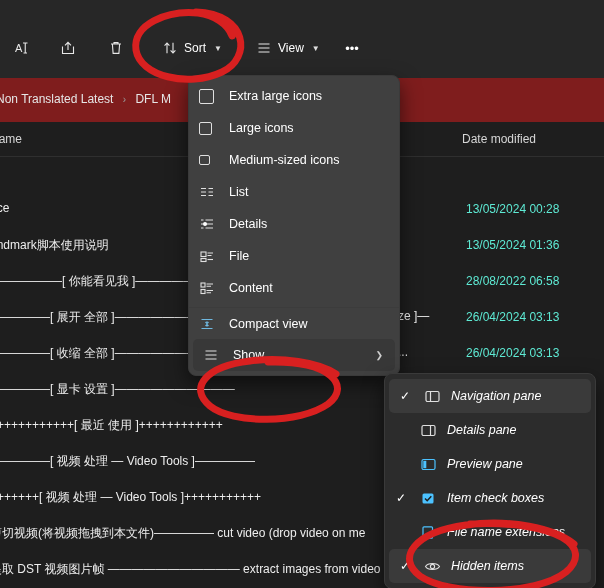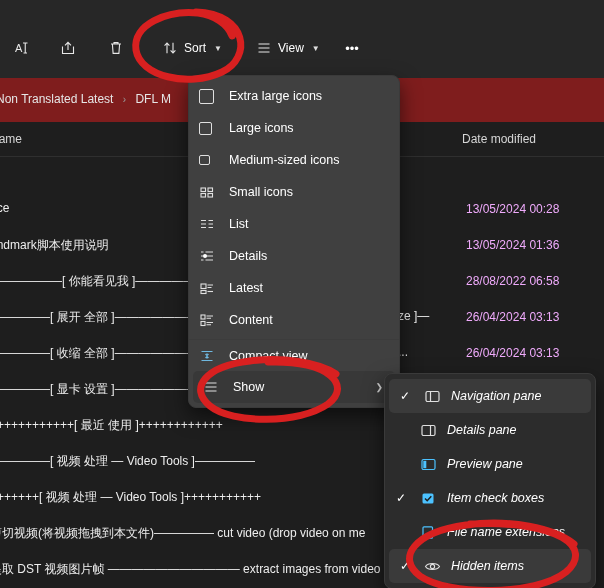--- a/index.html
+++ b/index.html
@@ -101,21 +101,21 @@
     position: absolute;
     left: -10px; top: 9px;
     font-size: 12px;
     color: #ededed;
     white-space: nowrap;
   }
   .fdate {
     position: absolute;
     left: 466px; top: 10px;
     font-size: 12px;
-    color: #f0abfc;
+    color: #5eead4;
     white-space: nowrap;
   }
 
   
   .menu {
     position: absolute;
     left: 172px; top: 75px;
     width: 212px;
     background: #404040;
     border: 1px solid #3a3a3a;
@@ -359,31 +359,20 @@
     <span class="m-label">Large icons</span>
   </div>
 
   <div class="mi">
     <span class="m-icon">
       <span class="ibox" style="width:11px;height:10px;"></span>
     </span>
     <span class="m-label">Medium-sized icons</span>
   </div>
 
-  <div class="mi">
-    <span class="m-icon">
-      <svg width="16" height="16" viewBox="0 0 16 16">
-        <rect x="2" y="4" width="4.5" height="3.5" stroke="#e0e0e0" stroke-width="1.1" fill="none"></rect>
-        <rect x="9" y="4" width="4.5" height="3.5" stroke="#e0e0e0" stroke-width="1.1" fill="none"></rect>
-        <rect x="2" y="9.5" width="4.5" height="3.5" stroke="#e0e0e0" stroke-width="1.1" fill="none"></rect>
-        <rect x="9" y="9.5" width="4.5" height="3.5" stroke="#e0e0e0" stroke-width="1.1" fill="none"></rect>
-      </svg>
-    </span>
-    <span class="m-label">Small icons</span>
-  </div>
 
   <div class="mi">
     <span class="m-icon">
       <svg width="16" height="16" viewBox="0 0 16 16">
         <path d="M2 4.5 L7 4.5 M2 8 L7 8 M2 11.5 L7 11.5 M9.5 4.5 L14 4.5 M9.5 8 L14 8 M9.5 11.5 L14 11.5" stroke="#e0e0e0" stroke-width="1.1" fill="none"></path>
       </svg>
     </span>
     <span class="m-label">List</span>
   </div>
 
@@ -399,21 +388,21 @@
 
   <div class="mi">
     <span class="m-icon">
       <svg width="16" height="16" viewBox="0 0 16 16">
         <rect x="2" y="4" width="5" height="4.5" stroke="#e0e0e0" stroke-width="1.1" fill="none"></rect>
         <path d="M8.5 5 L14 5 M8.5 7.5 L12.5 7.5" stroke="#e0e0e0" stroke-width="1.1" fill="none"></path>
         <rect x="2" y="10.5" width="5" height="3" stroke="#e0e0e0" stroke-width="1.1" fill="none"></rect>
         <path d="M8.5 11.5 L14 11.5" stroke="#e0e0e0" stroke-width="1.1" fill="none"></path>
       </svg>
     </span>
-    <span class="m-label">Latest</span>
+    <span class="m-label">File</span>
   </div>
 
   <div class="mi">
     <span class="m-icon">
       <svg width="16" height="16" viewBox="0 0 16 16">
         <rect x="2" y="3" width="4" height="4" stroke="#e0e0e0" stroke-width="1.1" fill="none"></rect>
         <path d="M7.5 4 L14 4 M7.5 6.3 L12 6.3" stroke="#e0e0e0" stroke-width="1.1" fill="none"></path>
         <rect x="2" y="9.5" width="4" height="4" stroke="#e0e0e0" stroke-width="1.1" fill="none"></rect>
         <path d="M7.5 10.5 L14 10.5 M7.5 12.8 L12 12.8" stroke="#e0e0e0" stroke-width="1.1" fill="none"></path>
       </svg>

